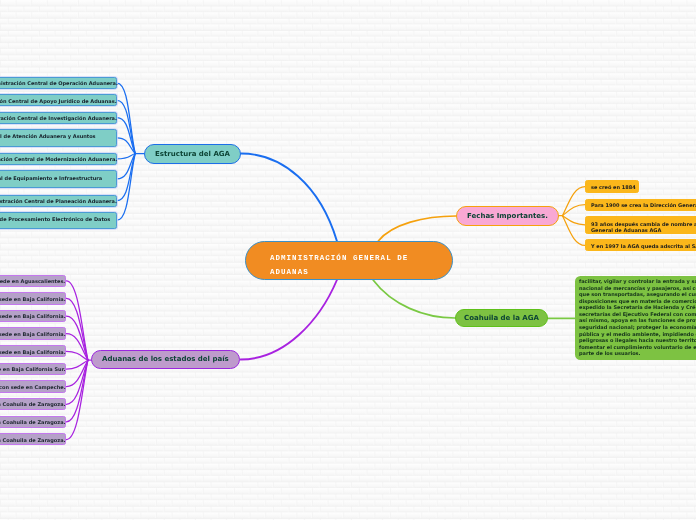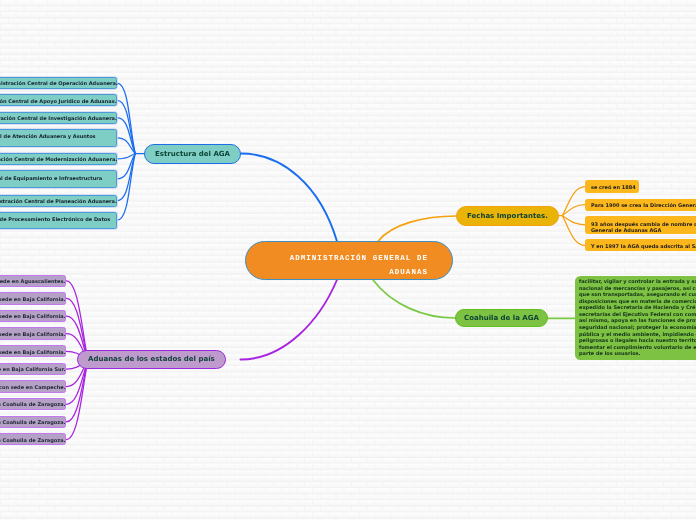--- a/index.html
+++ b/index.html
@@ -3,35 +3,35 @@
 <meta charset="utf-8">
 <title>Mapa mental AGA</title>
 <style>
   html,body{margin:0;padding:0;}
   body{width:696px;height:520px;overflow:hidden;position:relative;
        -webkit-font-smoothing:antialiased;text-rendering:geometricPrecision;
        font-family:"DejaVu Sans",sans-serif;background:#fcfcfc;}
   #wall{position:absolute;left:0;top:0;width:696px;height:520px;}
   #edges{position:absolute;left:0;top:0;width:696px;height:520px;}
   .node{position:absolute;box-sizing:border-box;display:flex;align-items:center;
-        justify-content:center;text-align:right;}
+        justify-content:center;text-align:left;}
   .node span{display:block;will-change:transform;}
 
   
   #central{left:244.5px;top:241px;width:208px;height:39px;border-radius:20px;
       background:#f18c22;border:1.5px solid #3d90c6;color:#fff;
       font-family:"Liberation Mono",monospace;font-size:7.5px;font-weight:bold;
       letter-spacing:1.03px;line-height:13.8px;padding:12px 24px 0;white-space:normal;}
 
   
   .l1{border-radius:11px;font-size:7px;font-weight:bold;color:#0d4435;}
   #n-estructura{left:144px;top:143.5px;width:97px;height:20px;background:#7fcec6;border:1.7px solid #1d6fe8;}
-  #n-fechas{left:456px;top:206px;width:103px;height:20px;background:#eab308;border:1.7px solid #f5a10d;}
+  #n-fechas{left:456px;top:206px;width:103px;height:20px;background:#f9a8d4;border:1.7px solid #f5a10d;}
   #n-funciones{left:455px;top:308.5px;width:93px;height:18.5px;background:#7dc242;border:1.7px solid #5fc01a;}
-  #n-aduanas{left:77px;top:349.5px;width:149px;height:19.5px;background:#be9bcc;border:1.7px solid #9b27de;}
+  #n-aduanas{left:91px;top:349.5px;width:149px;height:19.5px;background:#be9bcc;border:1.7px solid #9b27de;}
 
   
   .leaf{font-size:5px;font-weight:bold;color:#16212b;border-radius:2.4px;
         line-height:6.3px;padding:3px 4.5px 0;white-space:nowrap;
         text-align:left;justify-content:flex-start;}
   .leaf.wrap{white-space:normal;}
   .leaf.tall{align-items:flex-start;white-space:normal;padding-top:4.6px;}
   .teal{background:#7fcec6;border:1px solid #4a9bd4;box-shadow:0 0 0 0.8px #ced6f9;}
   .purple{background:#b5a1c8;border:1.1px solid #c478ee;color:#222a33;}
   .amber{background:#fbb71b;border:0.9px solid #fbb71b;color:#1d1d1d;}

